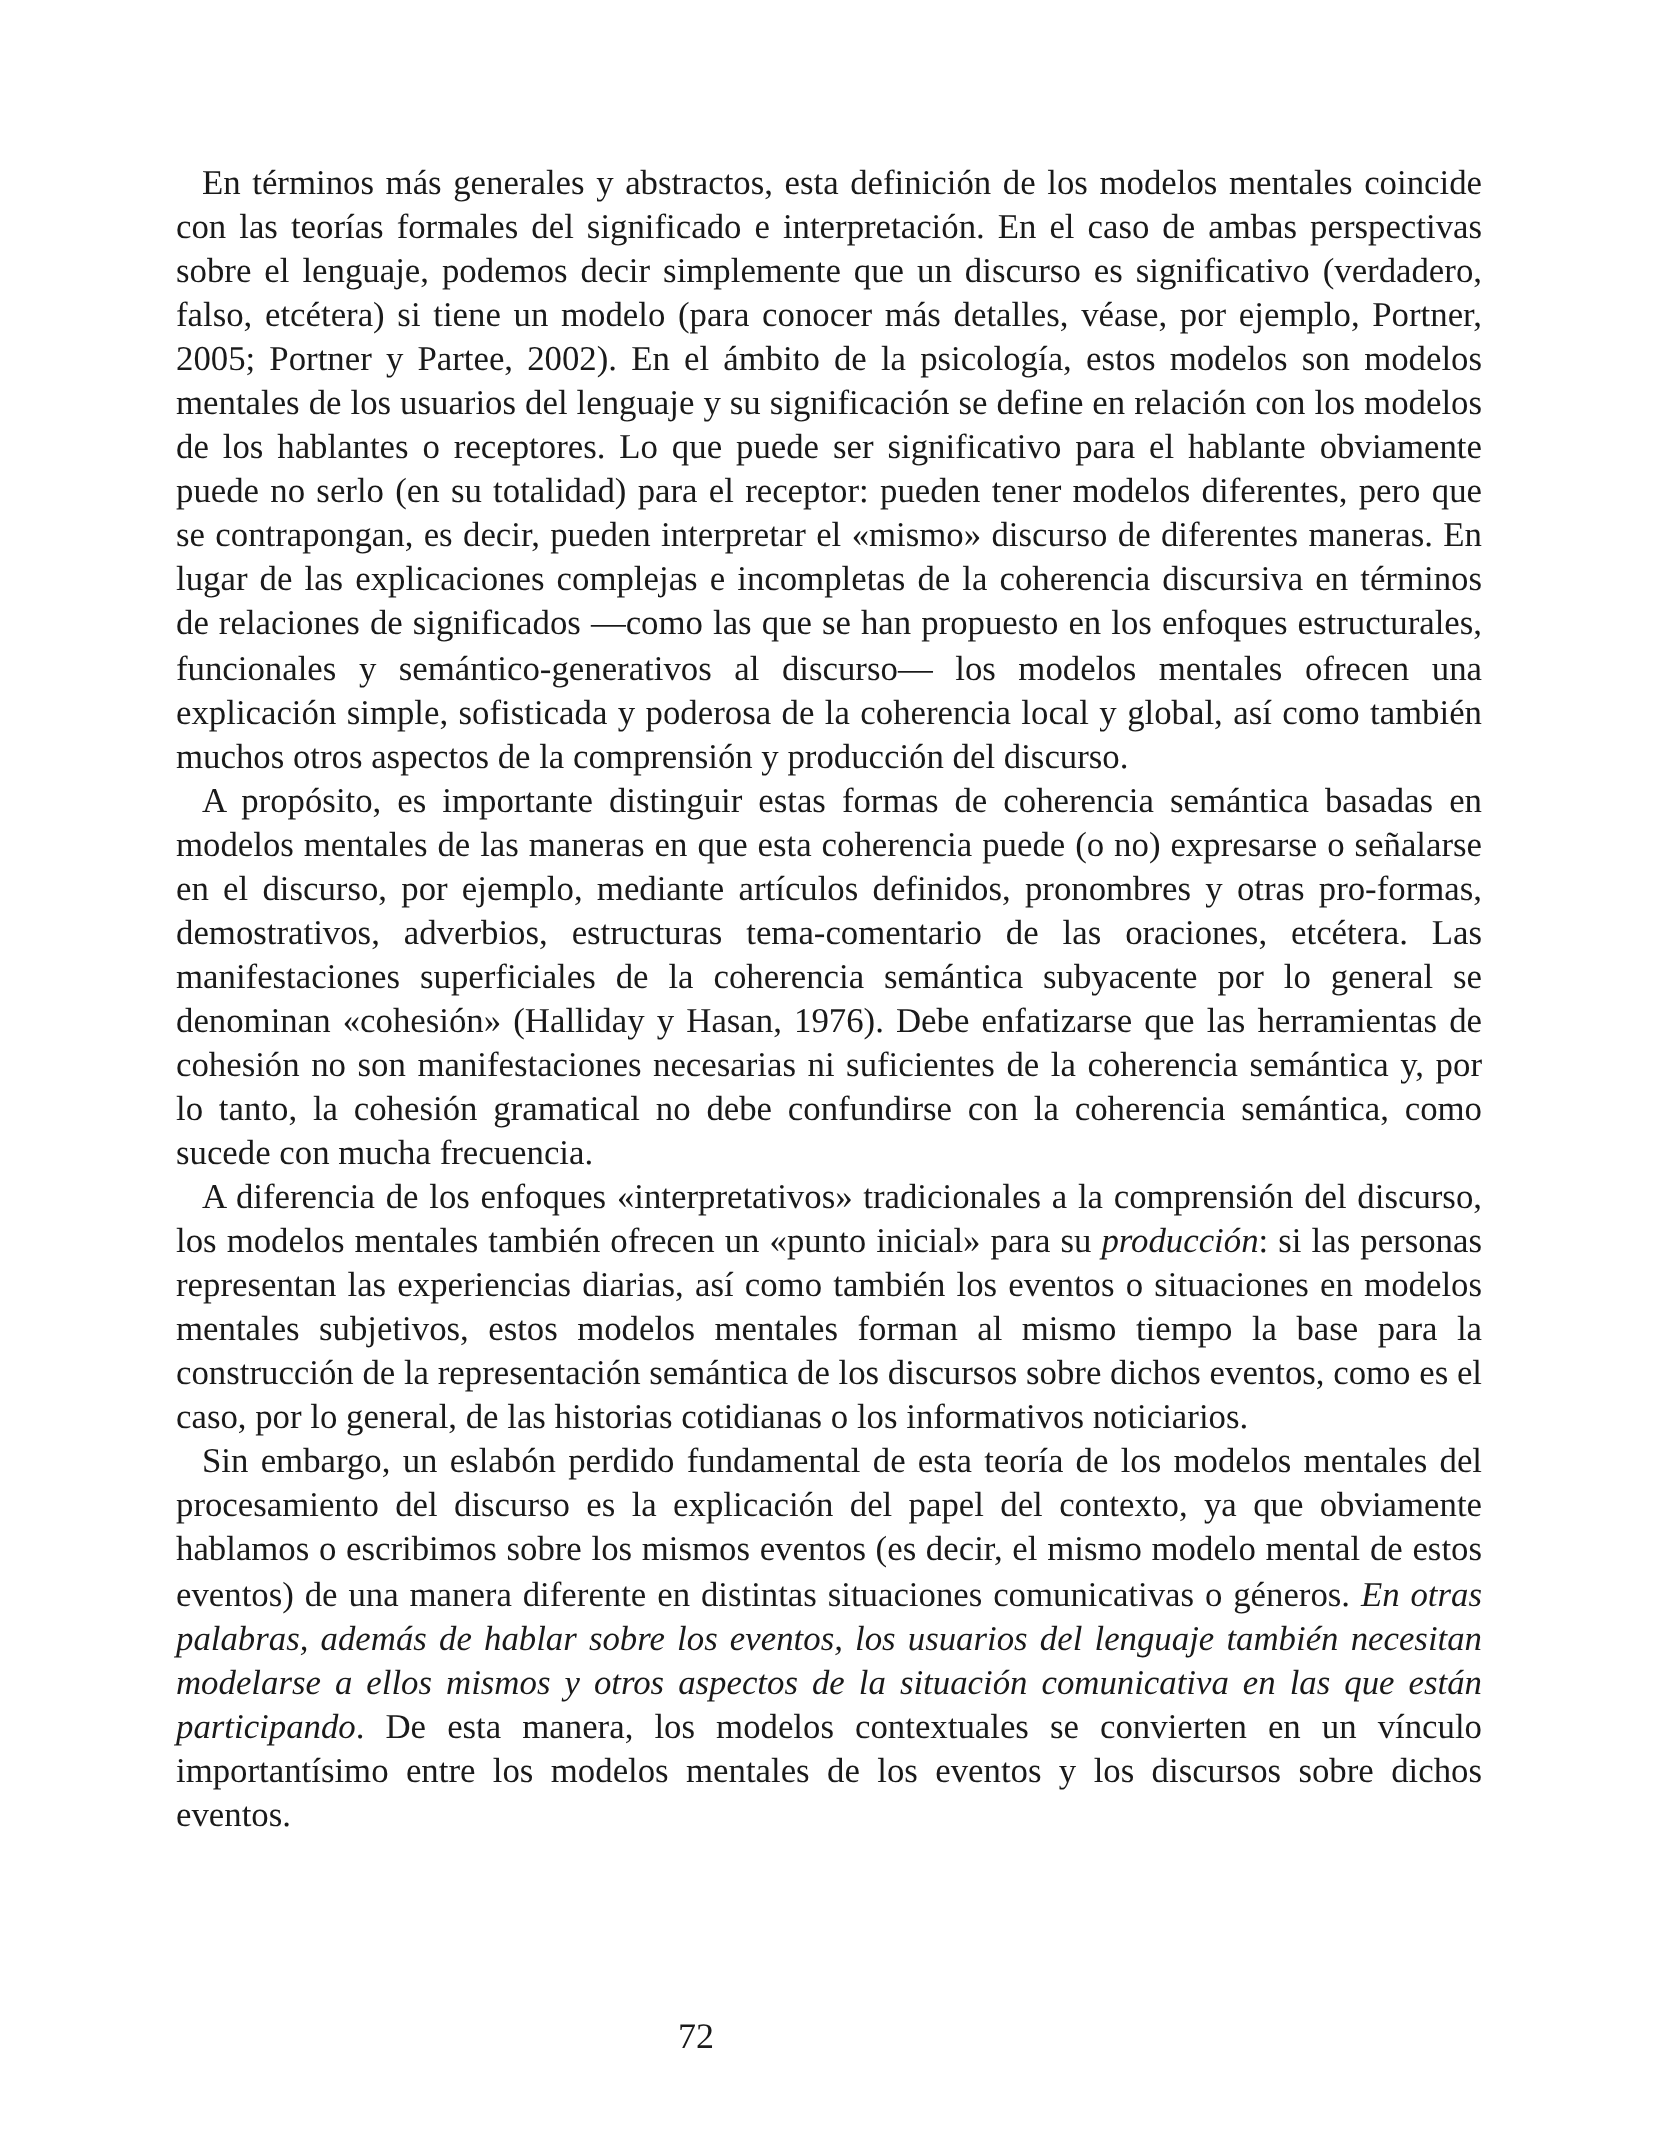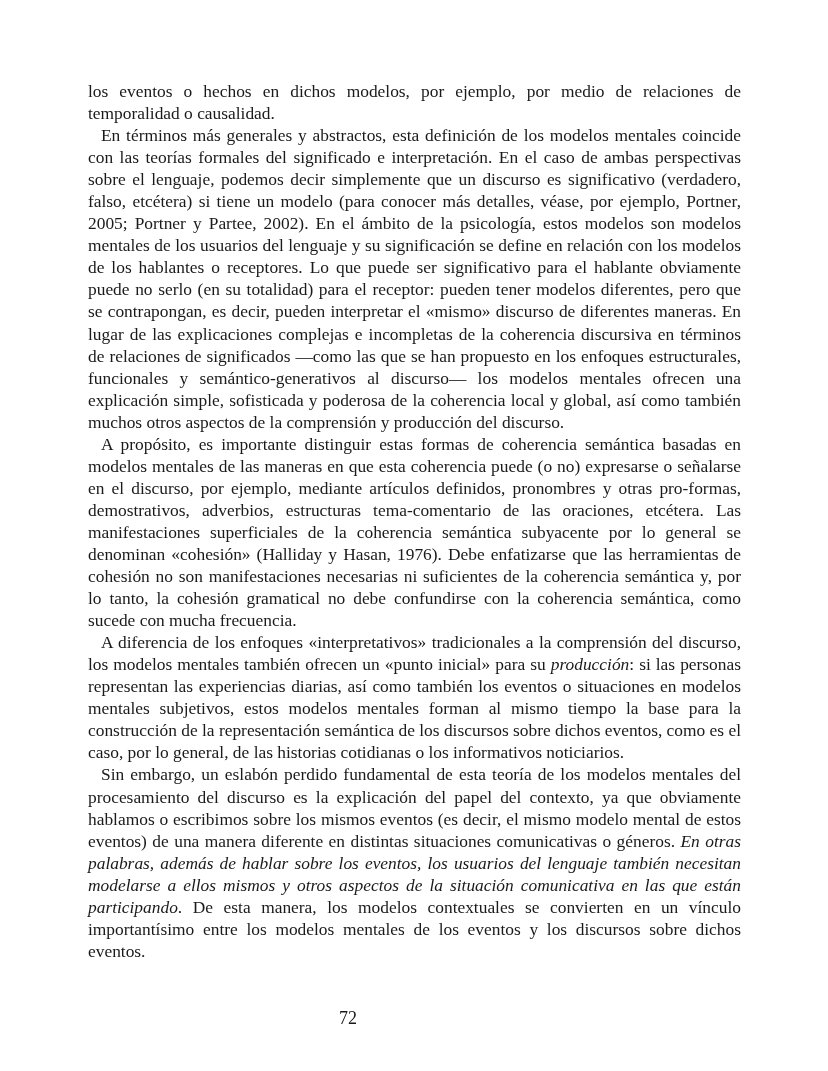--- a/index.html
+++ b/index.html
@@ -25,23 +25,20 @@
     text-align: center;
     font-family: "Liberation Serif", serif;
     font-size: 18px;
     color: #1a1a1a;
   }
 </style>
 </head>
 <body>
 
 <div class="page">
-  <p>
-    <span>los eventos o hechos en dichos modelos, por ejemplo, por medio de relaciones de temporalidad o causalidad.</span>
-  </p>
   <p class="indent">
     <span>En términos más generales y abstractos, esta definición de los modelos mentales coincide con las teorías formales del significado e interpretación. En el caso de ambas perspectivas sobre el lenguaje, podemos decir simplemente que un discurso es significativo (verdadero, falso, etcétera) si tiene un modelo (para conocer más detalles, véase, por ejemplo, Portner, 2005; Portner y Partee, 2002). En el ámbito de la psicología, estos modelos son modelos mentales de los usuarios del lenguaje y su significación se define en relación con los modelos de los hablantes o receptores. Lo que puede ser significativo para el hablante obviamente puede no serlo (en su totalidad) para el receptor: pueden tener modelos diferentes, pero que se contrapongan, es decir, pueden interpretar el «mismo» discurso de diferentes maneras. En lugar de las explicaciones complejas e incompletas de la coherencia discursiva en términos de relaciones de significados —como las que se han propuesto en los enfoques estructurales, funcionales y semántico-generativos al discurso— los modelos mentales ofrecen una explicación simple, sofisticada y poderosa de la coherencia local y global, así como también muchos otros aspectos de la comprensión y producción del discurso.</span>
   </p>
   <p class="indent">
     <span>A propósito, es importante distinguir estas formas de coherencia semántica basadas en modelos mentales de las maneras en que esta coherencia puede (o no) expresarse o señalarse en el discurso, por ejemplo, mediante artículos definidos, pronombres y otras pro-formas, demostrativos, adverbios, estructuras tema-comentario de las oraciones, etcétera. Las manifestaciones superficiales de la coherencia semántica subyacente por lo general se denominan «cohesión» (Halliday y Hasan, 1976). Debe enfatizarse que las herramientas de cohesión no son manifestaciones necesarias ni suficientes de la coherencia semántica y, por lo tanto, la cohesión gramatical no debe confundirse con la coherencia semántica, como sucede con mucha frecuencia.</span>
   </p>
   <p class="indent">
     <span>A diferencia de los enfoques «interpretativos» tradicionales a la comprensión del discurso, los modelos mentales también ofrecen un «punto inicial» para su </span><em>producción</em><span>: si las personas representan las experiencias diarias, así como también los eventos o situaciones en modelos mentales subjetivos, estos modelos mentales forman al mismo tiempo la base para la construcción de la representación semántica de los discursos sobre dichos eventos, como es el caso, por lo general, de las historias cotidianas o los informativos noticiarios.</span>
   </p>
   <p class="indent">

